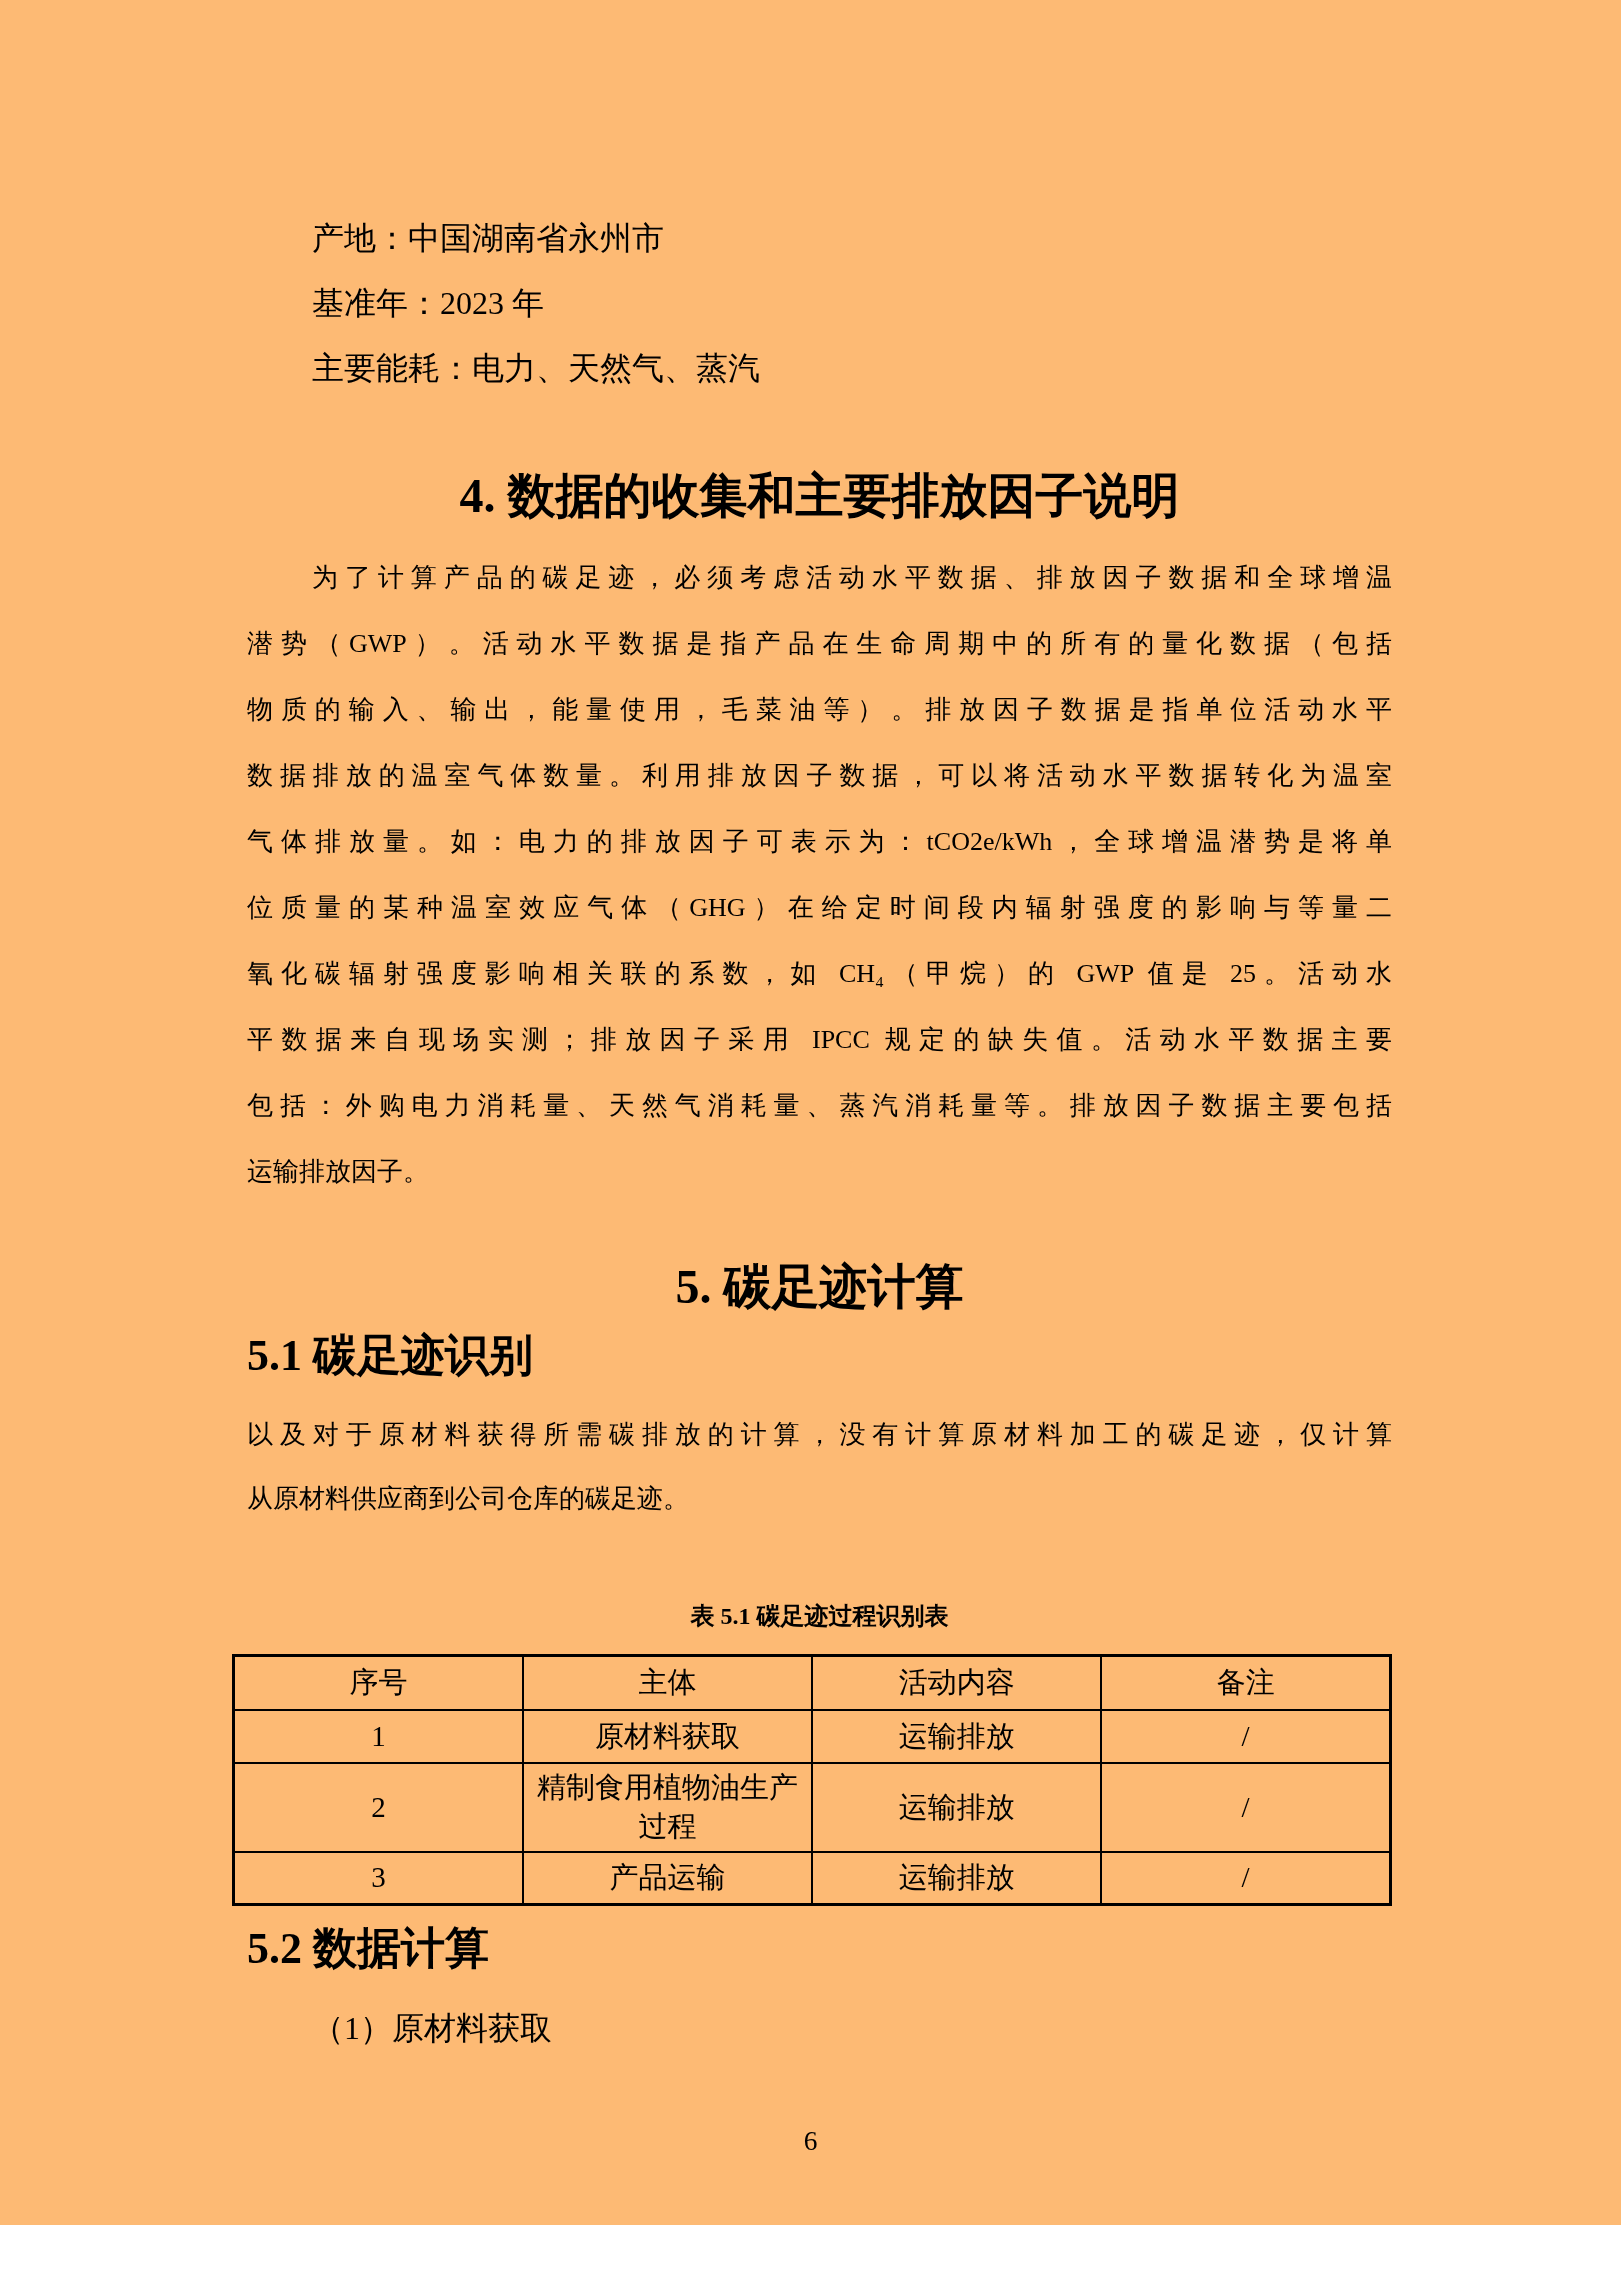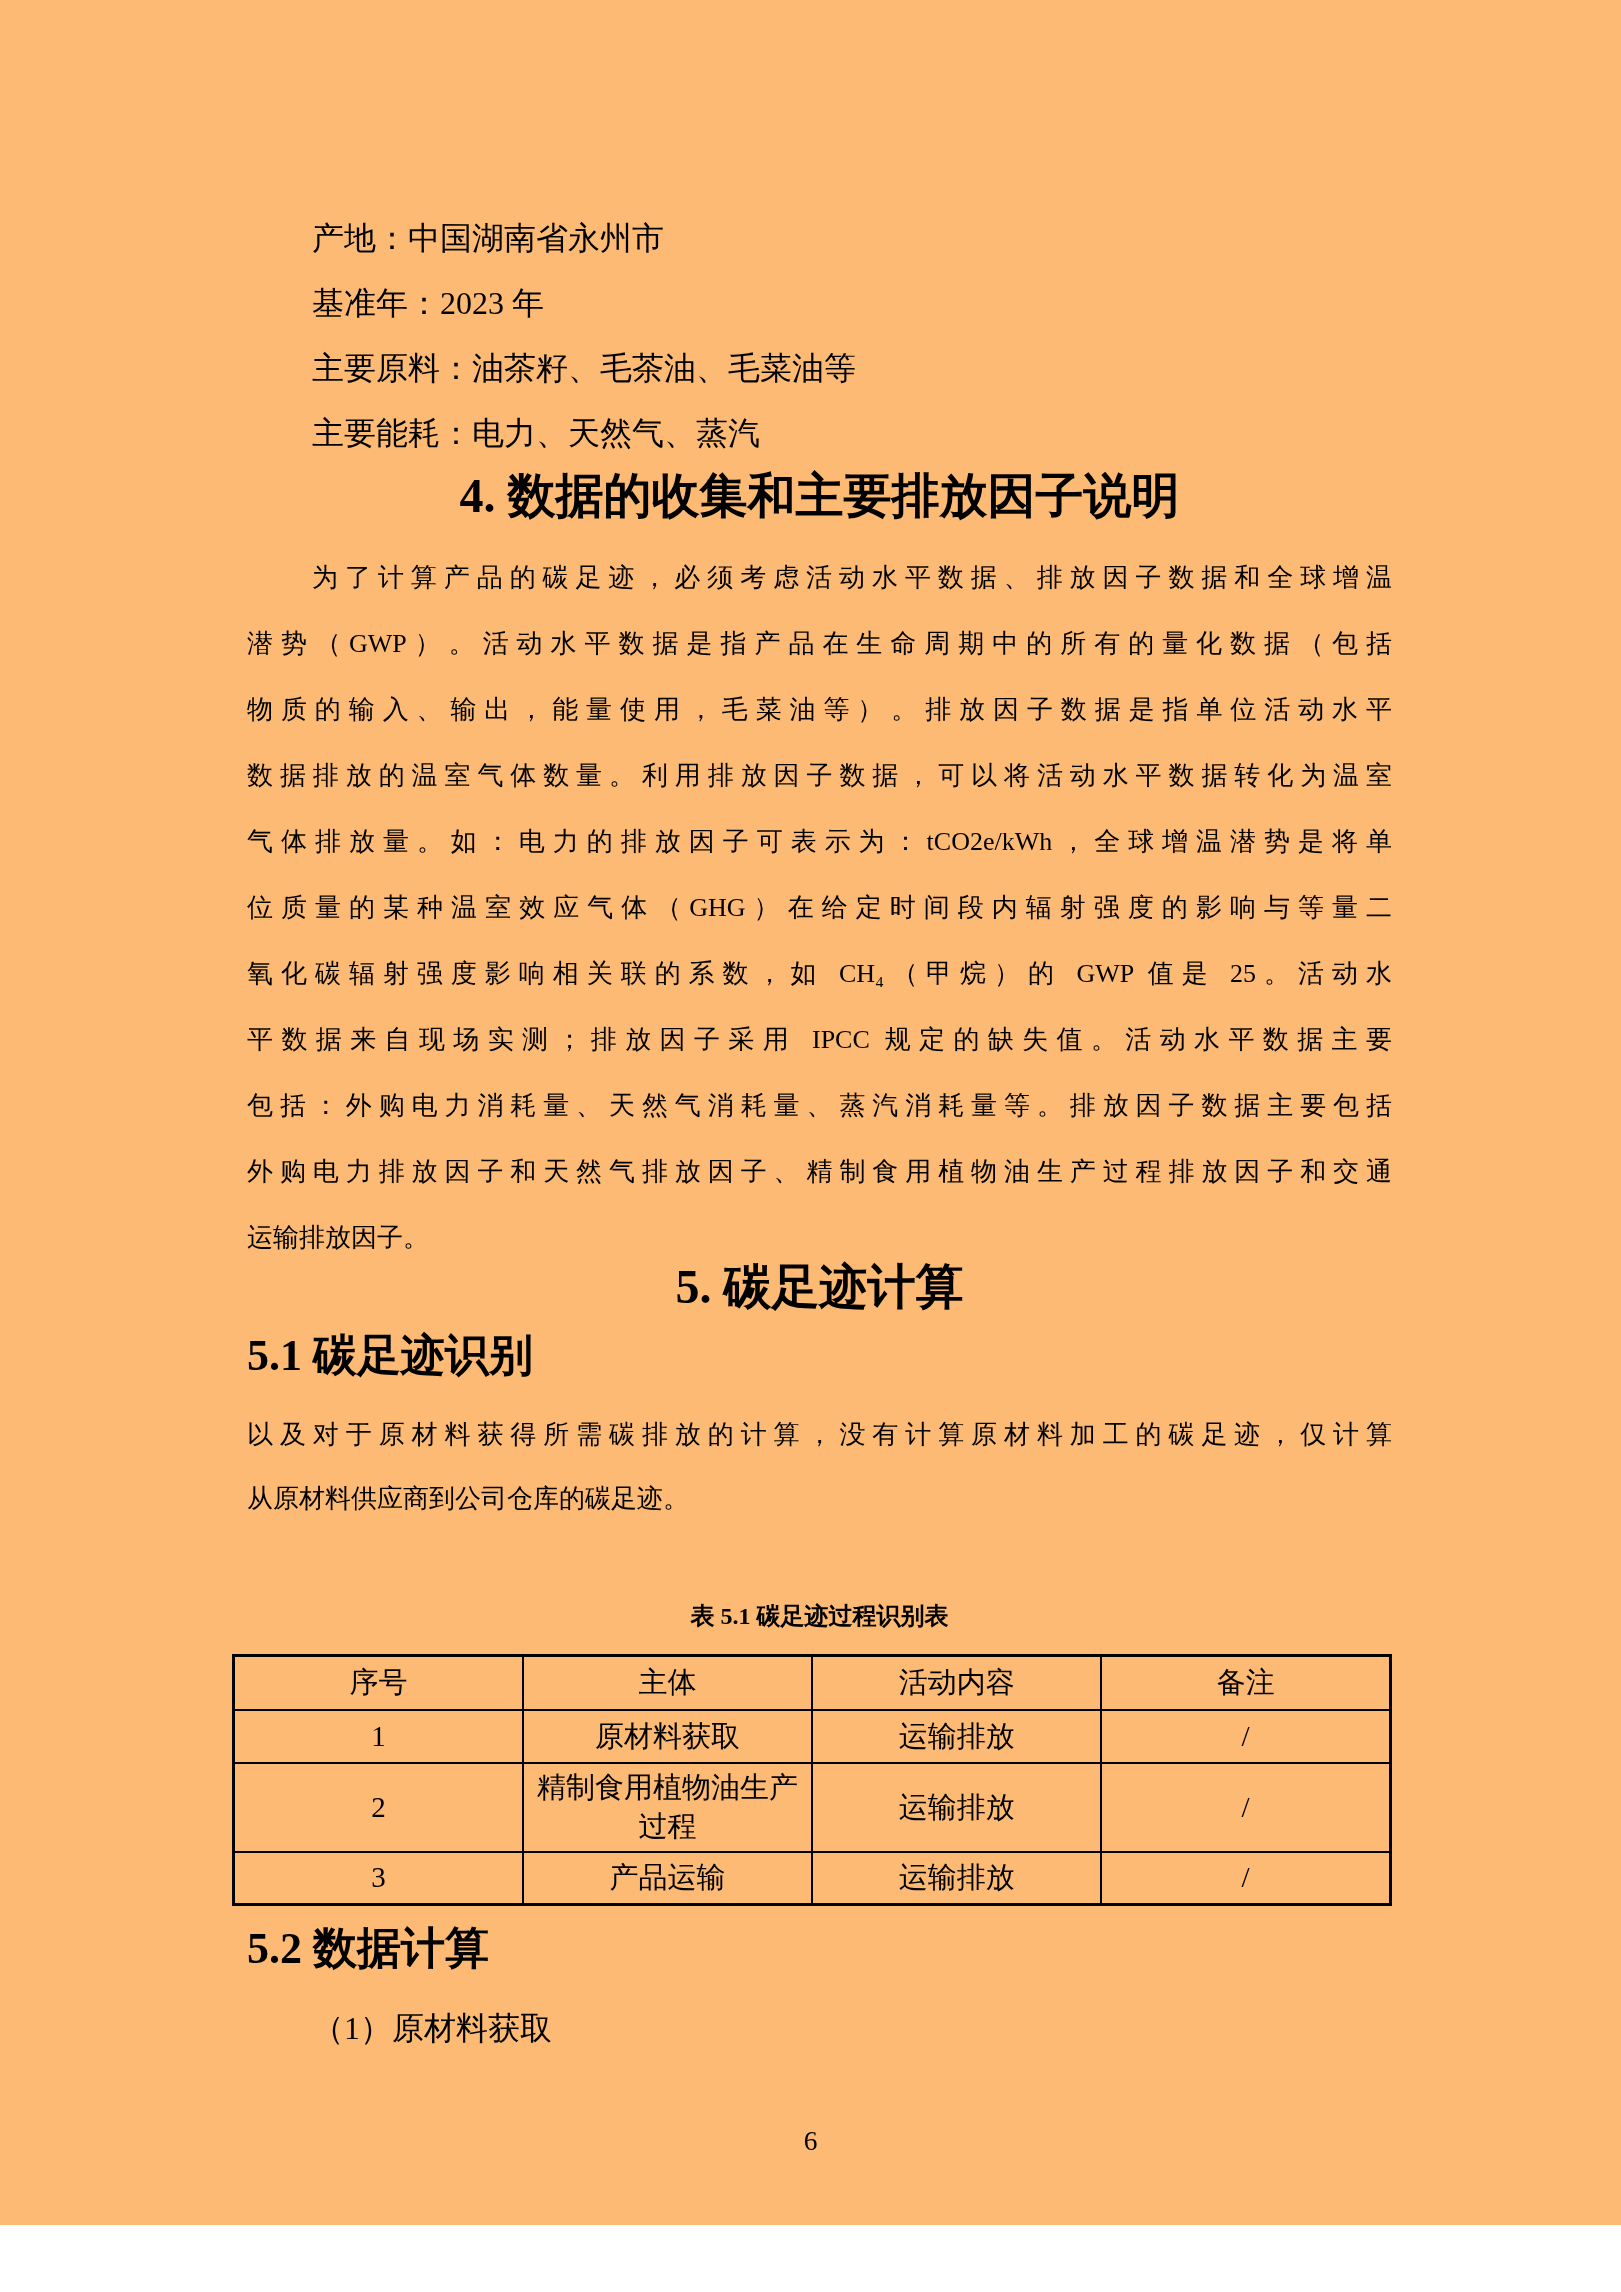--- a/index.html
+++ b/index.html
@@ -104,37 +104,35 @@
   }
 </style>
 </head>
 <body>
 
 <div class="page">
 
   <div class="abs content-col info-block">
     <div class="info-line">产地：中国湖南省永州市</div>
     <div class="info-line">基准年：2023 年</div>
-    <div class="info-line">主要原料：油茶籽、毛茶油、毛菜油等</div>
     <div class="info-line">主要能耗：电力、天然气、蒸汽</div>
   </div>
 
   <div class="abs content-col heading-center h4-heading">4. 数据的收集和主要排放因子说明</div>
 
   <div class="abs content-col para para4">
     <div class="jline first">为了计算产品的碳足迹，必须考虑活动水平数据、排放因子数据和全球增温</div>
     <div class="jline">潜势（GWP）。活动水平数据是指产品在生命周期中的所有的量化数据（包括</div>
     <div class="jline">物质的输入、输出，能量使用，毛菜油等）。排放因子数据是指单位活动水平</div>
     <div class="jline">数据排放的温室气体数量。利用排放因子数据，可以将活动水平数据转化为温室</div>
     <div class="jline">气体排放量。如：电力的排放因子可表示为：tCO2e/kWh，全球增温潜势是将单</div>
     <div class="jline">位质量的某种温室效应气体（GHG）在给定时间段内辐射强度的影响与等量二</div>
     <div class="jline">氧化碳辐射强度影响相关联的系数，如 CH₄（甲烷）的 GWP 值是 25。活动水</div>
     <div class="jline">平数据来自现场实测；排放因子采用 IPCC 规定的缺失值。活动水平数据主要</div>
     <div class="jline">包括：外购电力消耗量、天然气消耗量、蒸汽消耗量等。排放因子数据主要包括</div>
-    <div class="jline">外购电力排放因子和天然气排放因子、精制食用植物油生产过程排放因子和交通</div>
     <div class="jline last">运输排放因子。</div>
   </div>
 
   <div class="abs content-col heading-center h5-heading">5. 碳足迹计算</div>
 
   <div class="abs content-col heading-left h51-heading">5.1 碳足迹识别</div>
 
   <div class="abs content-col para para51">
     <div class="jline">以及对于原材料获得所需碳排放的计算，没有计算原材料加工的碳足迹，仅计算</div>
     <div class="jline last">从原材料供应商到公司仓库的碳足迹。</div>

